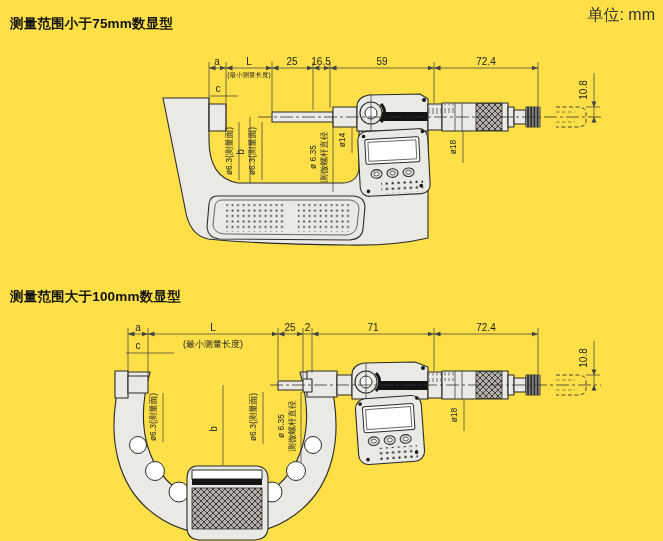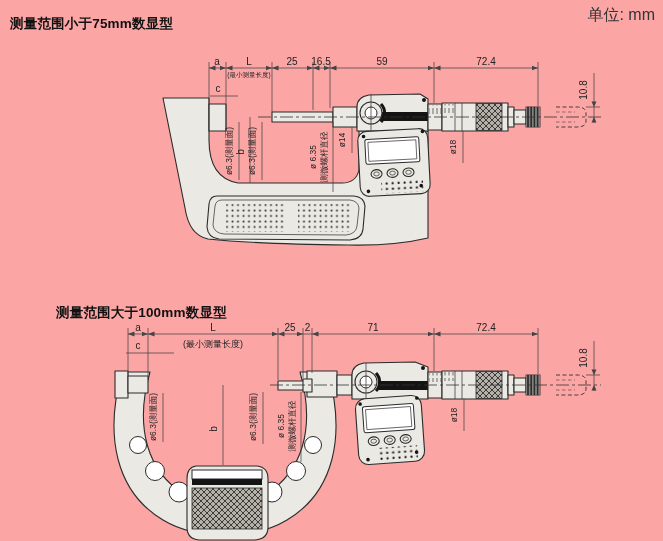--- a/index.html
+++ b/index.html
@@ -1,20 +1,20 @@
 <!DOCTYPE html>
 <html><head>
 <meta charset="utf-8">
 <style>
   html,body{margin:0;padding:0;background:#fff;}
-  #canvas{position:relative;width:663px;height:541px;background:#fca5a5;overflow:hidden;
+  #canvas{position:relative;width:663px;height:541px;background:#fde047;overflow:hidden;
           font-family:"Liberation Sans","DejaVu Sans",sans-serif;}
   .title{position:absolute;left:10px;font-weight:bold;font-size:13.5px;color:#111;letter-spacing:0.2px;}
   #title1{top:15px;}
-  #title2{top:304px;margin-left:46px;}
+  #title2{top:288px;}
   .unit{position:absolute;top:5px;right:8px;font-size:16px;color:#333;}
   svg{position:absolute;left:0;top:0;}
   .o{fill:#ebe9e3;stroke:#2b2b2b;stroke-width:1.1;stroke-linejoin:round;}
   .ow{fill:#ffffff;stroke:#2b2b2b;stroke-width:1;}
   .t{fill:none;stroke:#2b2b2b;stroke-width:0.7;}
   .blk{fill:#141414;stroke:none;}
   .knurl{fill:#b5b1a8;stroke:#2b2b2b;stroke-width:0.8;}
   .dark{fill:#2e2e2e;stroke:#1a1a1a;stroke-width:0.8;}
   .dim{stroke:#444;stroke-width:0.75;fill:none;}
   .cl{stroke:#333;stroke-width:0.8;fill:none;stroke-dasharray:13 3 3 3;}

